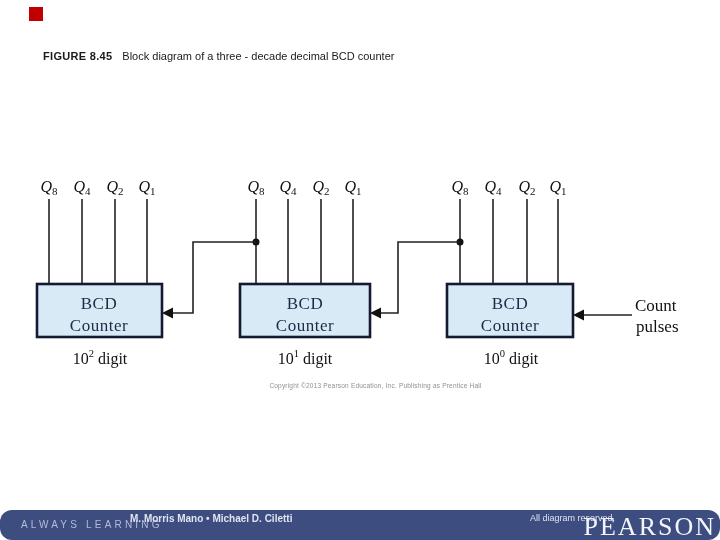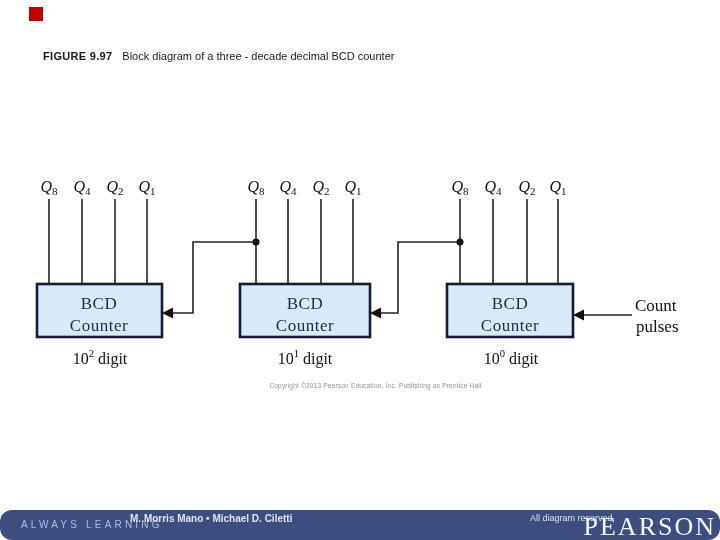--- a/index.html
+++ b/index.html
@@ -44,21 +44,21 @@
   }
 </style>
 </head>
 <body>
 
 <div class="slide">
 
   <div class="red-square" style="background: rgb(192, 0, 0);"></div>
 
   <div class="fig-title">
-    <span class="fig-label">FIGURE 9.97</span><span class="fig-text">Block diagram of a three - decade decimal BCD counter</span>
+    <span class="fig-label">FIGURE 8.45</span><span class="fig-text">Block diagram of a three - decade decimal BCD counter</span>
   </div>
 
   <svg class="diagram-svg" width="720" height="260" viewBox="0 0 720 260">
 
     <g>
       <line class="qline" x1="49" y1="39" x2="49" y2="124"></line>
       <line class="qline" x1="82" y1="39" x2="82" y2="124"></line>
       <line class="qline" x1="115" y1="39" x2="115" y2="124"></line>
       <line class="qline" x1="147" y1="39" x2="147" y2="124"></line>
       <text class="q-label" x="49" y="32" text-anchor="middle"><tspan>Q</tspan><tspan class="q-sub" dy="3">8</tspan></text>

